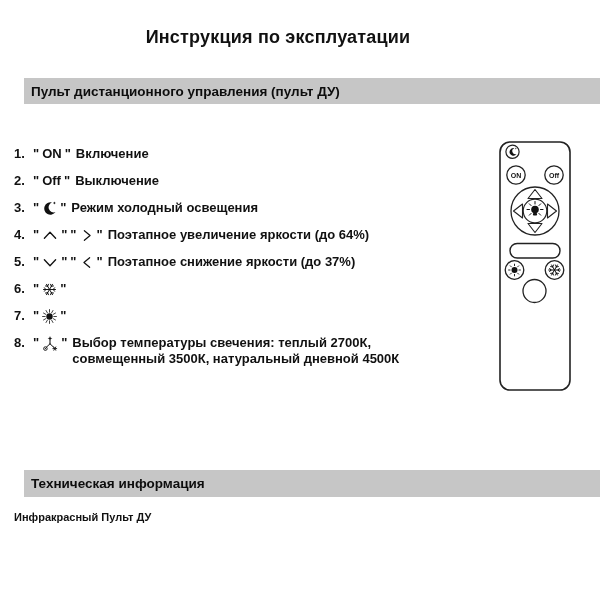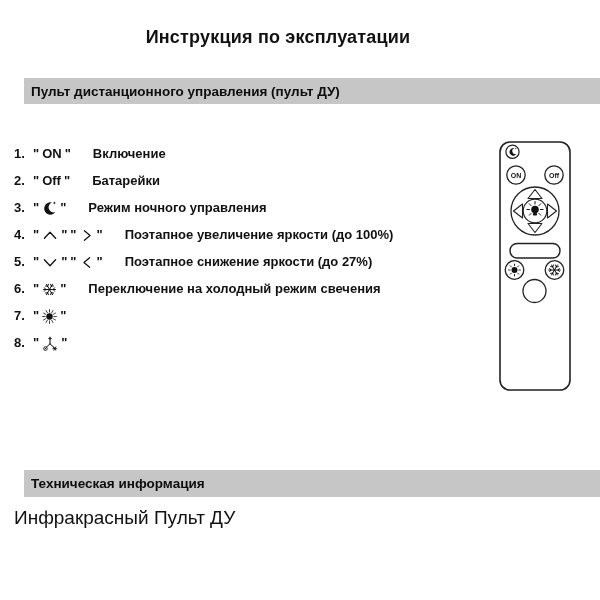--- a/index.html
+++ b/index.html
@@ -22,24 +22,24 @@
   #bar-tech{top:470px;height:27px;}
   .list{position:absolute;left:14px;top:146px;width:474px;}
   .item{
     display:flex;align-items:flex-start;gap:4px;margin-bottom:11px;
     font-size:13px;font-weight:700;line-height:16px;
   }
   .item .num{min-width:15px;}
   .syms{display:inline-flex;align-items:center;gap:3px;}
   .syms .ic{display:inline-flex;}
   .syms .ic svg{display:block;}
-  .txt{white-space:pre-line;margin-left:18px;}
+  .txt{white-space:pre-line;margin-left:1px;}
   .tech-lines{
     position:absolute;left:14px;top:507px;
-    font-size:19px;font-weight:400;line-height:21.5px;width:580px;
+    font-size:11px;font-weight:700;line-height:21.5px;width:580px;
   }
   #remote{position:absolute;left:499px;top:141px;}
   svg text{font-family:"Liberation Sans",sans-serif;}
 </style>
 </head>
 <body>
 
 <div class="page-title">Инструкция по эксплуатации</div>
 
 <div class="bar" id="bar-remote">
@@ -56,75 +56,75 @@
       </span>
       <span class="txt">Включение</span>
     </div>
     <div class="item">
       <span class="num">2.</span>
       <span class="syms">
         <span>"</span>
         <span>Off</span>
         <span>"</span>
       </span>
-      <span class="txt">Батарейки</span>
+      <span class="txt">Выключение</span>
     </div>
     <div class="item">
       <span class="num">3.</span>
       <span class="syms">
         <span>"</span>
         <span class="ic">
           <svg width="15" height="15" viewBox="0 0 16 16">
             <path d="M10.6 1.6 A 6.6 6.6 0 1 0 14.4 11.8 A 5.3 5.3 0 0 1 10.6 1.6 Z" fill="#111111"></path>
             <path d="M13.2 0.6 L13.7 1.7 L14.8 2.2 L13.7 2.7 L13.2 3.8 L12.7 2.7 L11.6 2.2 L12.7 1.7 Z" fill="#111111"></path>
           </svg>
         </span>
         <span>"</span>
       </span>
-      <span class="txt">Режим ночного управления</span>
+      <span class="txt">Режим холодный освещения</span>
     </div>
     <div class="item">
       <span class="num">4.</span>
       <span class="syms">
         <span>"</span>
         <span class="ic">
           <svg width="16" height="15" viewBox="0 0 16 16">
             <polyline points="2,11 8,4.5 14,11" stroke="#111111" stroke-width="1.4" fill="none" stroke-linecap="round" stroke-linejoin="round"></polyline>
           </svg>
         </span>
         <span>"</span>
         <span>"</span>
         <span class="ic">
           <svg width="14" height="15" viewBox="0 0 16 16">
             <polyline points="5,2.5 11.5,8 5,13.5" stroke="#111111" stroke-width="1.4" fill="none" stroke-linecap="round" stroke-linejoin="round"></polyline>
           </svg>
         </span>
         <span>"</span>
       </span>
-      <span class="txt">Поэтапное увеличение яркости (до 100%)</span>
+      <span class="txt">Поэтапное увеличение яркости (до 64%)</span>
     </div>
     <div class="item">
       <span class="num">5.</span>
       <span class="syms">
         <span>"</span>
         <span class="ic">
           <svg width="16" height="15" viewBox="0 0 16 16">
             <polyline points="2,5 8,11.5 14,5" stroke="#111111" stroke-width="1.4" fill="none" stroke-linecap="round" stroke-linejoin="round"></polyline>
           </svg>
         </span>
         <span>"</span>
         <span>"</span>
         <span class="ic">
           <svg width="14" height="15" viewBox="0 0 16 16">
             <polyline points="11,2.5 4.5,8 11,13.5" stroke="#111111" stroke-width="1.4" fill="none" stroke-linecap="round" stroke-linejoin="round"></polyline>
           </svg>
         </span>
         <span>"</span>
       </span>
-      <span class="txt">Поэтапное снижение яркости (до 27%)</span>
+      <span class="txt">Поэтапное снижение яркости (до 37%)</span>
     </div>
     <div class="item">
       <span class="num">6.</span>
       <span class="syms">
         <span>"</span>
         <span class="ic">
           <svg width="15" height="15" viewBox="0 0 16 16">
             <g stroke="#111111" stroke-width="1.05" stroke-linecap="round">
               <line x1="8" y1="8" x2="14.40" y2="8.00"></line>
               <line x1="11.97" y1="8.00" x2="13.39" y2="6.18"></line>
@@ -142,21 +142,20 @@
               <line x1="6.02" y1="4.56" x2="3.73" y2="4.24"></line>
               <line x1="6.02" y1="4.56" x2="6.88" y2="2.43"></line>
               <line x1="8" y1="8" x2="11.20" y2="2.46"></line>
               <line x1="9.98" y1="4.56" x2="9.12" y2="2.43"></line>
               <line x1="9.98" y1="4.56" x2="12.27" y2="4.24"></line>
             </g>
           </svg>
         </span>
         <span>"</span>
       </span>
-      <span class="txt">Переключение на холодный режим свечения</span>
     </div>
     <div class="item">
       <span class="num">7.</span>
       <span class="syms">
         <span>"</span>
         <span class="ic">
           <svg width="15" height="15" viewBox="0 0 16 16">
             <circle cx="8" cy="8" r="3.4" fill="#111111"></circle>
             <g stroke="#111111" stroke-width="0.85" stroke-linecap="round">
               <line x1="12.60" y1="8.00" x2="15.40" y2="8.00"></line>
@@ -193,20 +192,22 @@
             <circle cx="3.4" cy="13.6" r="0.7" fill="#111111"></circle>
             <g stroke="#111111" stroke-width="0.9" stroke-linecap="round">
               <line x1="10.9" y1="13.6" x2="14.7" y2="13.6"></line>
               <line x1="11.85" y1="11.95" x2="13.75" y2="15.25"></line>
               <line x1="13.75" y1="11.95" x2="11.85" y2="15.25"></line>
             </g>
           </svg>
         </span>
         <span>"</span>
       </span>
+      <span class="txt">Выбор температуры свечения: теплый 2700К,
+совмещенный 3500К, натуральный дневной 4500К</span>
     </div>
   </div>
 
 <svg id="remote" width="72" height="250" viewBox="0 0 72 250" fill="none">
   <rect x="1" y="1" width="70" height="248" rx="10" fill="#ffffff" stroke="#222222" stroke-width="1.6"></rect>
 
   <g>
     <circle cx="13.5" cy="10.8" r="6.6" stroke="#222222" stroke-width="1.2" fill="#ffffff"></circle>
     <g transform="translate(9.2,6.2) scale(0.58)">
       <path d="M10.6 1.6 A 6.6 6.6 0 1 0 14.4 11.8 A 5.3 5.3 0 0 1 10.6 1.6 Z" fill="#111111"></path>

